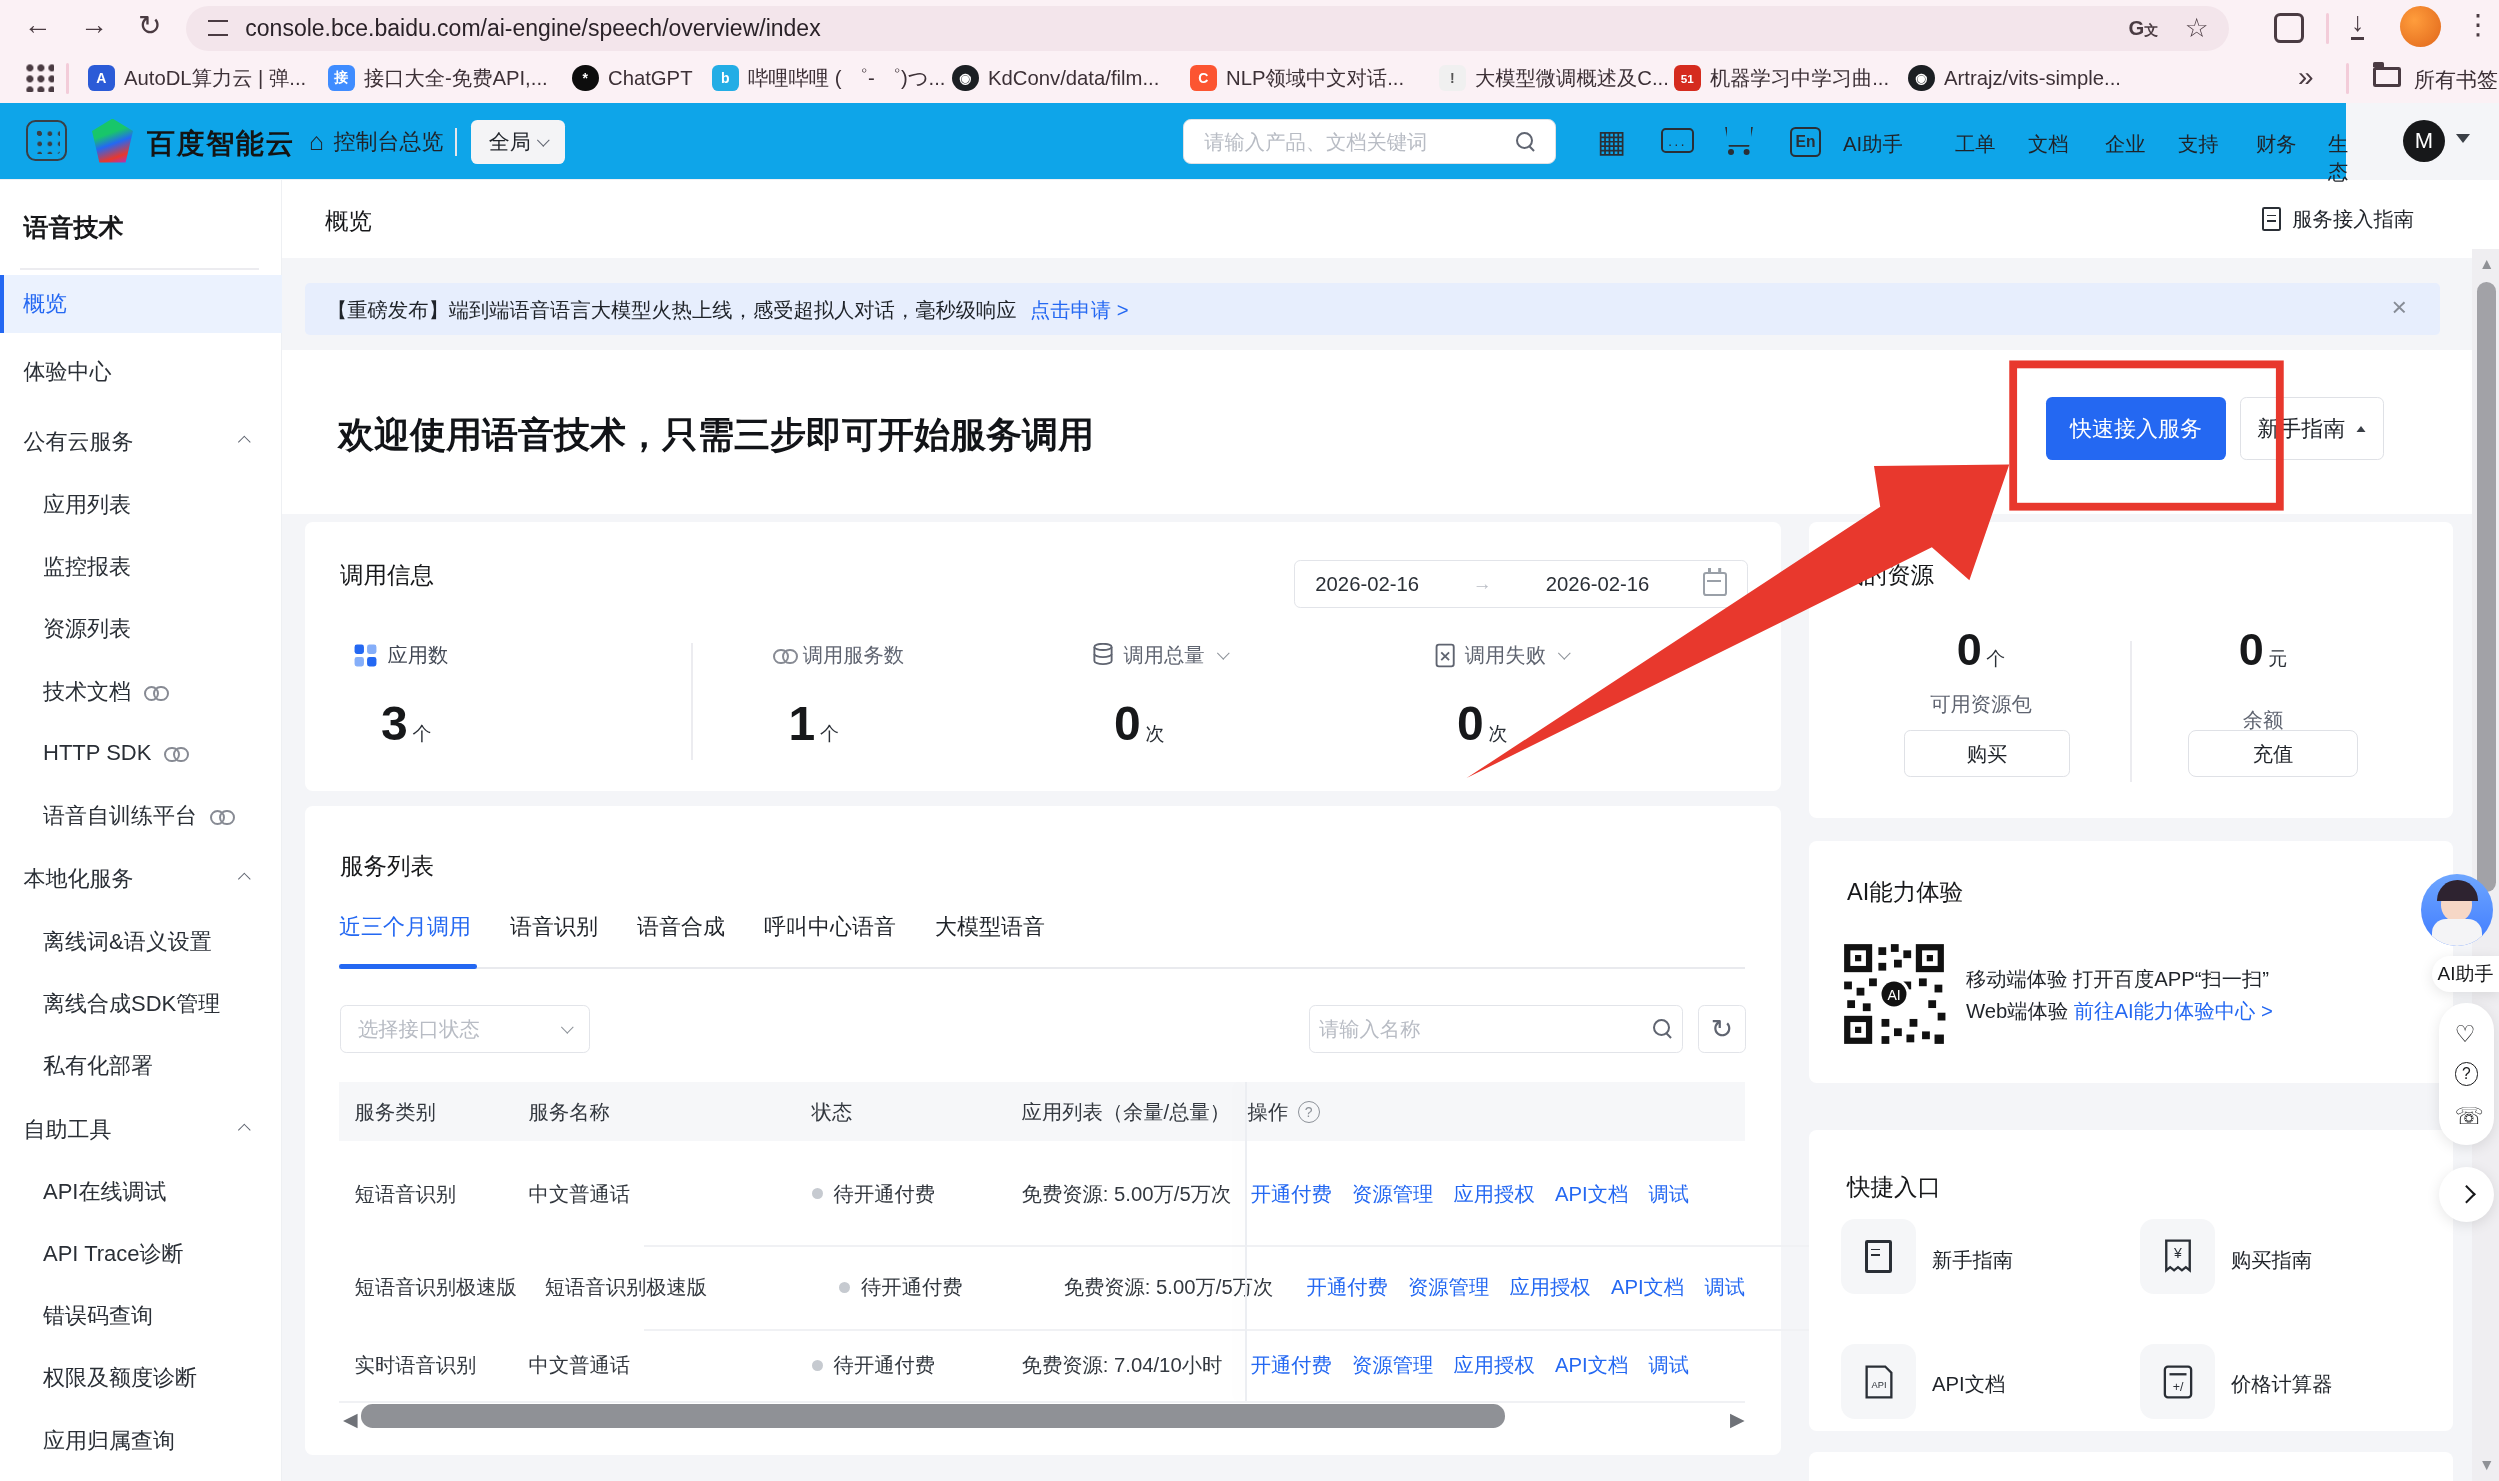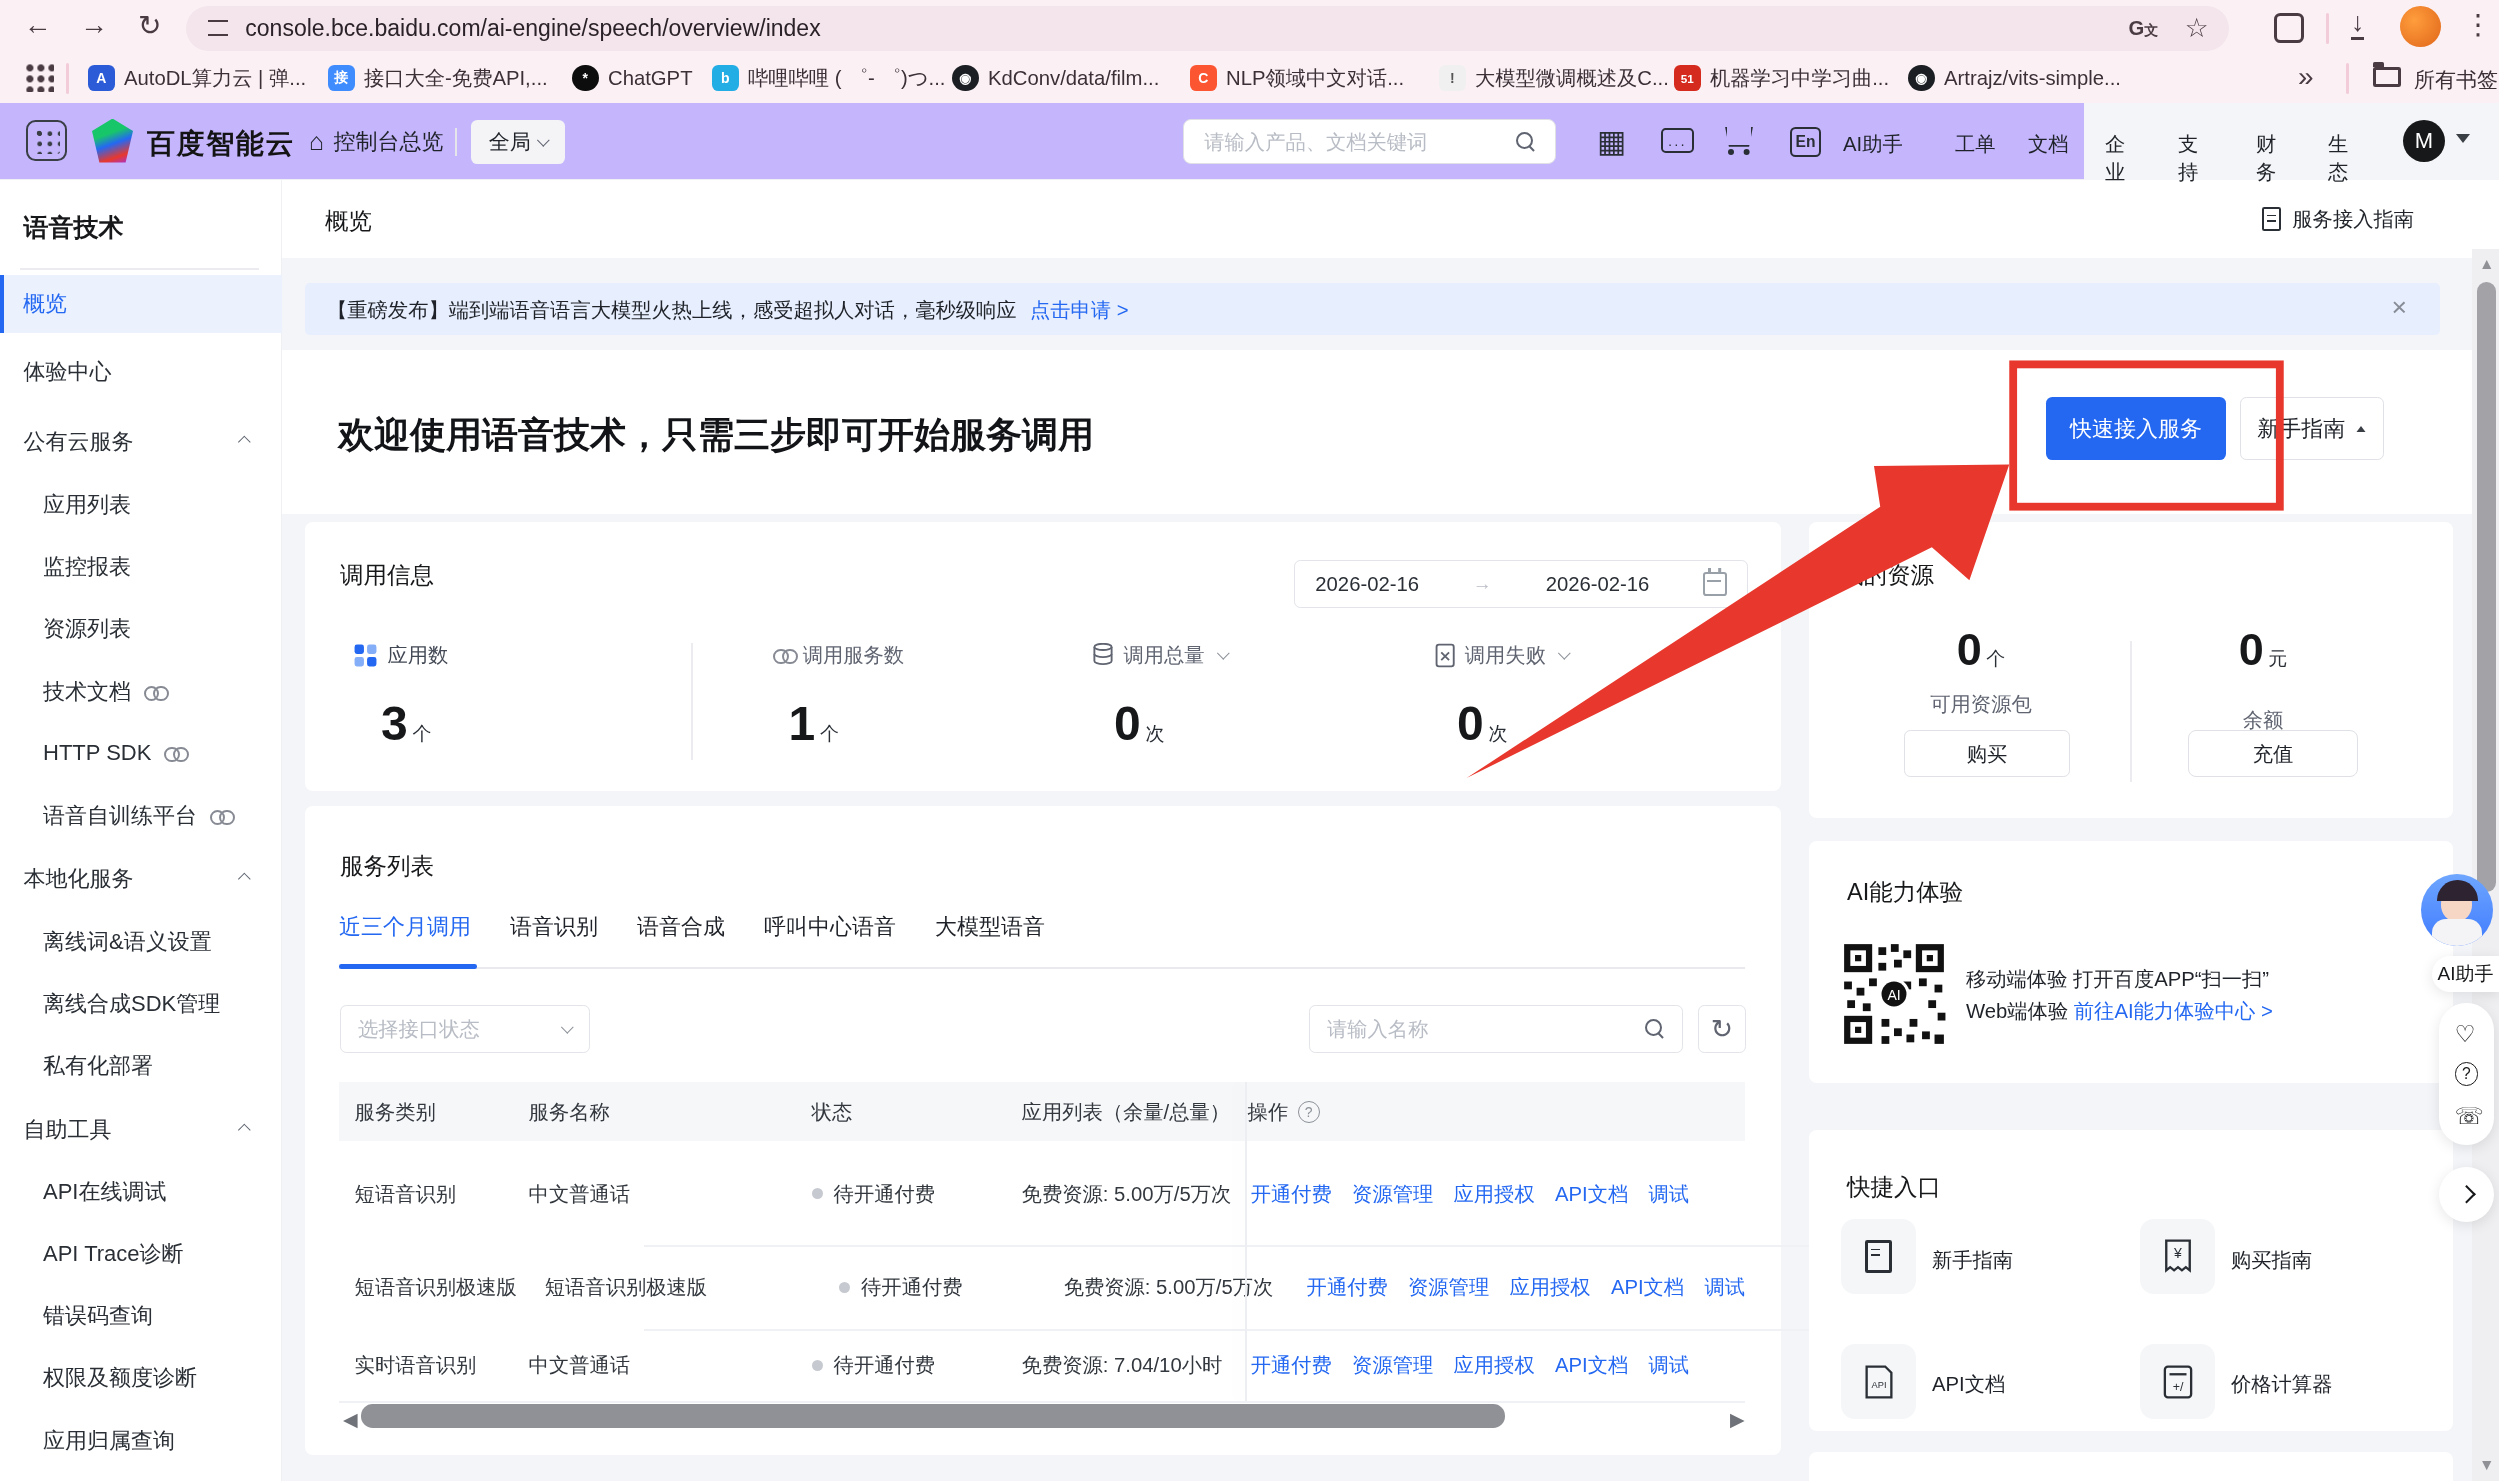--- a/index.html
+++ b/index.html
@@ -13,21 +13,21 @@
   .chrome { position:absolute; left:0; top:0; width:2500px; height:103px; background:#fbf1f5; z-index:40; }
   .nav-glyph { font-size:28px; color:#4a3b42; }
   .url-pill { position:absolute; left:186px; top:5.5px; width:2043px; height:45px; background:#f3e5eb; border-radius:23px; display:flex; align-items:center; }
   .url-text { font-size:23px; color:#2a2228; }
   .bm { display:flex; align-items:center; gap:9.4px; position:absolute; top:61px; height:34px; }
   .bm-label { font-size:20.3px; color:#3c3036; white-space:nowrap; }
   .favicon { width:26.6px; height:26.6px; border-radius:6.3px; display:flex; align-items:center; justify-content:center; font-size:14px; font-weight:bold; color:#fff; flex:0 0 auto; }
   .pink-div { position:absolute; width:3.1px; background:#f3ccd9; border-radius:1.6px; }
 
   
-  .topbar { position:absolute; left:0; top:103px; width:2084px; height:77px; background:#c4b5fd; z-index:30; border-bottom:0.8px solid #eef0f3; }
+  .topbar { position:absolute; left:0; top:103px; width:2346px; height:77px; background:#0ea5e9; z-index:30; border-bottom:0.8px solid #eef0f3; }
   .topbar-link { font-size:20.3px; color:#1f2329; }
   .tb-icon { color:#2a2f36; }
 
   
   .sidebar { position:absolute; left:0; top:180px; width:282px; height:1301px; background:#fff; z-index:20; border-right:0.8px solid #eef0f3; }
   .side-title { position:absolute; left:23.5px; top:31px; font-size:25px; font-weight:bold; color:#17181a; }
   .side-divider { position:absolute; left:19.6px; top:88px; width:239px; height:1.6px; background:#ececf0; }
   .side-item { position:absolute; left:0; width:282px; height:58px; display:flex; align-items:center; padding-left:23.5px; font-size:22px; color:#2a2f36; cursor:pointer; }
   .side-item.child { padding-left:43px; }
   .side-item.active { background:#ebf2fe; color:#2468f2; border-left:4.7px solid #2468f2; padding-left:19px; }
@@ -369,21 +369,21 @@
       <span class="tab">呼叫中心语音</span>
       <span class="tab">大模型语音</span>
     </div>
     <div class="abs" style="left:34px; top:161px; width:1406px; height:1.6px; background:#e9eaee;"></div>
     <div class="abs" style="left:34px; top:158px; width:138px; height:4.7px; background:#2468f2; border-radius:2.3px;"></div>
 
     <div class="abs flex" style="left:35px; top:199px; width:250px; height:48px; border:1.6px solid #e2e4e9; border-radius:6.3px; justify-content:space-between; padding:0 17px;">
       <span style="font-size:20.3px; color:#b8bcc4;">选择接口状态</span>
       <span class="chev down" style="color:#8d9299;"></span>
     </div>
-    <div class="abs flex" style="left:1004px; top:199px; width:374px; height:48px; border:1.6px solid #e2e4e9; border-radius:6.3px; justify-content:space-between; padding:0 17px;">
+    <div class="abs flex" style="left:1004px; top:199px; width:374px; height:48px; border:1.6px solid #e2e4e9; border-radius:6.3px; justify-content:space-between; padding:0 9px;">
       <span style="font-size:20.3px; color:#b8bcc4;">请输入名称</span>
       <span class="ic-mag" style="color:#5f6470;"></span>
     </div>
     <div class="abs flex" style="left:1393px; top:199px; width:48px; height:48px; border:1.6px solid #e2e4e9; border-radius:6.3px; justify-content:center; font-size:26.6px; color:#5f6470; cursor:pointer;">↻</div>
 
     <div class="abs" style="left:34px; top:276px; width:1406px; height:59px; background:#f6f7f9; display:flex; align-items:center;">
       <span class="th" style="margin-left:15.6px; width:174px;">服务类别</span>
       <span class="th" style="width:283px;">服务名称</span>
       <span class="th" style="width:210px;">状态</span>
       <span class="th" style="width:226px;">应用列表（余量/总量）</span>

